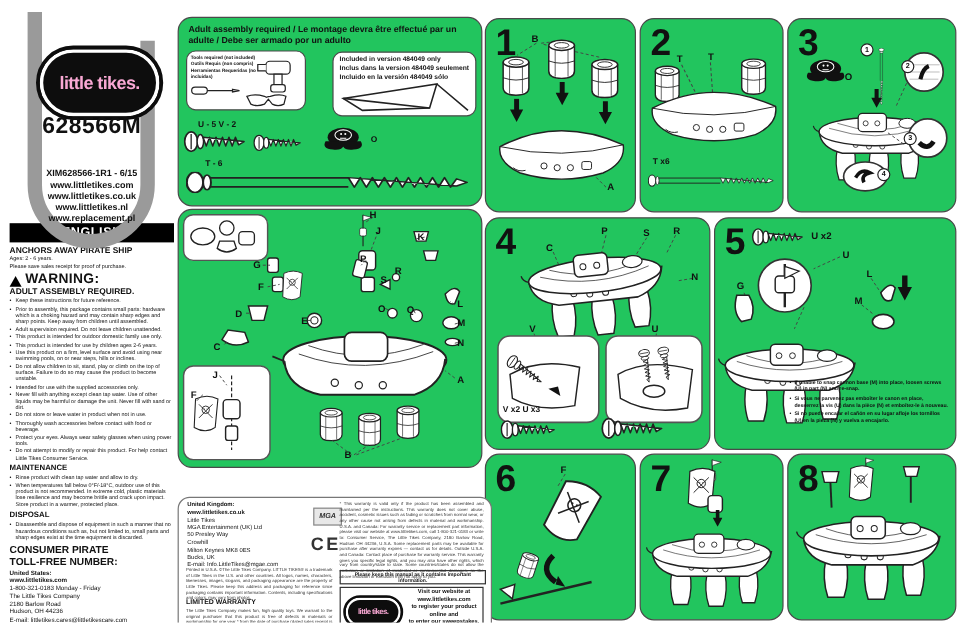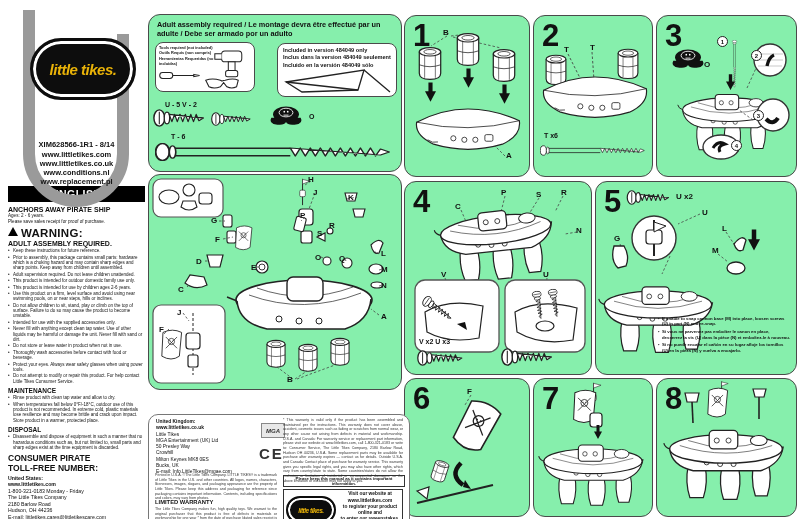--- a/index.html
+++ b/index.html
@@ -5,47 +5,47 @@
   html,body{margin:0;padding:0;background:#fff;}
   .page{position:relative;width:802px;height:519px;background:#fff;overflow:hidden;
         font-family:"Liberation Sans",sans-serif;color:#111;}
   .abs{position:absolute;}
   
   .left-col{position:absolute;left:8px;top:4px;width:137px;}
   .brand-head{position:relative;height:180px;}
   .logo{position:absolute;left:22px;top:34px;width:100px;height:56px;background:#0d0d0d;
         border:3px solid #0d0d0d;border-radius:32px;box-shadow:inset 0 0 0 3px #fff;
         display:flex;align-items:center;justify-content:center;}
-  .logo span{color:#eab308;font-weight:bold;font-style:italic;font-size:15px;letter-spacing:-0.5px;}
+  .logo span{color:#f9a8d4;font-weight:bold;font-size:15px;letter-spacing:-0.5px;}
   .logo.mini{position:static;width:46px;height:24px;border-radius:14px;border-width:2px;
         box-shadow:inset 0 0 0 2px #fff;flex:none;}
   .logo.mini span{font-size:6.5px;}
   .models{position:absolute;left:0;top:92px;width:137px;text-align:center;font-weight:800;
         font-size:19px;line-height:1.05;letter-spacing:0.5px;}
   .revision{position:absolute;left:0;top:134px;width:137px;text-align:center;font-size:7.5px;font-weight:600;}
   .websites{position:absolute;left:0;top:144px;width:137px;text-align:center;font-size:7.5px;
         font-weight:bold;line-height:1.18;margin:0;padding:0;list-style:none;}
   .lang-bar{background:#000;color:#fff;text-align:center;font-weight:bold;font-size:10.5px;
         padding:2px 0;margin-top:2px;letter-spacing:0.5px;}
   .ptitle{font-size:7px;font-weight:bold;margin-top:4px;}
   .tiny{font-size:4.6px;line-height:1.22;}
-  .warn-line{display:flex;align-items:flex-start;gap:3px;margin-top:3px;}
+  .warn-line{display:flex;align-items:flex-end;gap:3px;margin-top:3px;}
   .warn-tri{width:0;height:0;border-left:5px solid transparent;border-right:5px solid transparent;
         border-bottom:9px solid #000;position:relative;}
   .warn-word{font-size:11.5px;font-weight:800;letter-spacing:0.3px;}
   .adult-title{font-size:7px;font-weight:bold;margin-top:1px;}
   ul.bullets{margin:1px 0 0 0;padding:0;list-style:none;font-size:4.5px;line-height:1.2;}
   ul.bullets li{padding-left:5px;position:relative;margin-bottom:1px;}
   ul.bullets li:before{content:"•";position:absolute;left:0;top:0;}
   .sec-title{font-size:6.5px;font-weight:bold;margin-top:3px;}
   .cs-title{font-size:8.5px;font-weight:800;margin-top:4px;line-height:1.1;}
   .contact{font-size:5.2px;line-height:1.25;margin-top:2px;}
   .contact .b{font-weight:bold;}
   
-  .panel{position:absolute;border:1.6px solid #4a4a4a;border-radius:12px;background:#86efac;}
+  .panel{position:absolute;border:1.6px solid #4a4a4a;border-radius:12px;background:#22c55e;}
   .innerbox{position:absolute;border:1.2px solid #4a4a4a;border-radius:8px;background:#fff;}
   .step-num{position:absolute;left:8px;top:2px;font-size:31px;font-weight:900;
         font-family:"Liberation Sans",sans-serif;letter-spacing:-2px;}
   .pl{position:absolute;font-weight:800;font-size:8px;}
   .hw{position:absolute;font-weight:800;font-size:7px;}
   .circled{position:absolute;width:9px;height:9px;border:1px solid #222;border-radius:50%;
         font-size:6px;font-weight:bold;display:flex;align-items:center;justify-content:center;background:#fff;}
   .fillsvg{position:absolute;left:0;top:0;width:100%;height:100%;}
   .asm-title{position:absolute;left:8px;top:5px;width:240px;font-size:7.3px;font-weight:bold;line-height:1.25;}
   .boxlines{margin:0;padding:0;list-style:none;}
@@ -167,26 +167,27 @@
 
   <div class="left-col">
     <div class="brand-head">
       <svg class="abs" style="left:0;top:0;width:137px;height:230px" viewBox="0 0 137 230">
         <path d="M21 6 V150 a47 47 0 0 0 94 0 V30" fill="none" stroke="#9a9a9a" stroke-width="12"></path>
       </svg>
       <div class="logo">
         <span>little tikes.</span>
       </div>
       <div class="models">
+        <div>628566M</div>
       </div>
-      <div class="revision" style="top:136px">XIM628566-1R1 - 8/14</div>
+      <div class="revision" style="top:136px">XIM628566-1R1 - 6/15</div>
       <ul class="websites" style="top:147px">
           <li>www.littletikes.com</li>
           <li>www.littletikes.co.uk</li>
-          <li>www.conditions.nl</li>
+          <li>www.littletikes.nl</li>
           <li>www.replacement.pl</li>
         </ul>
     </div>
     <div class="lang-bar">ENGLISH</div>
     <div class="ptitle">ANCHORS AWAY PIRATE SHIP</div>
     <div class="tiny">Ages: 2 - 6 years.</div>
     <div class="tiny">Please save sales receipt for proof of purchase.</div>
     <div class="warn-line">
       <span class="warn-tri"></span>
       <span class="warn-word">WARNING:</span>

